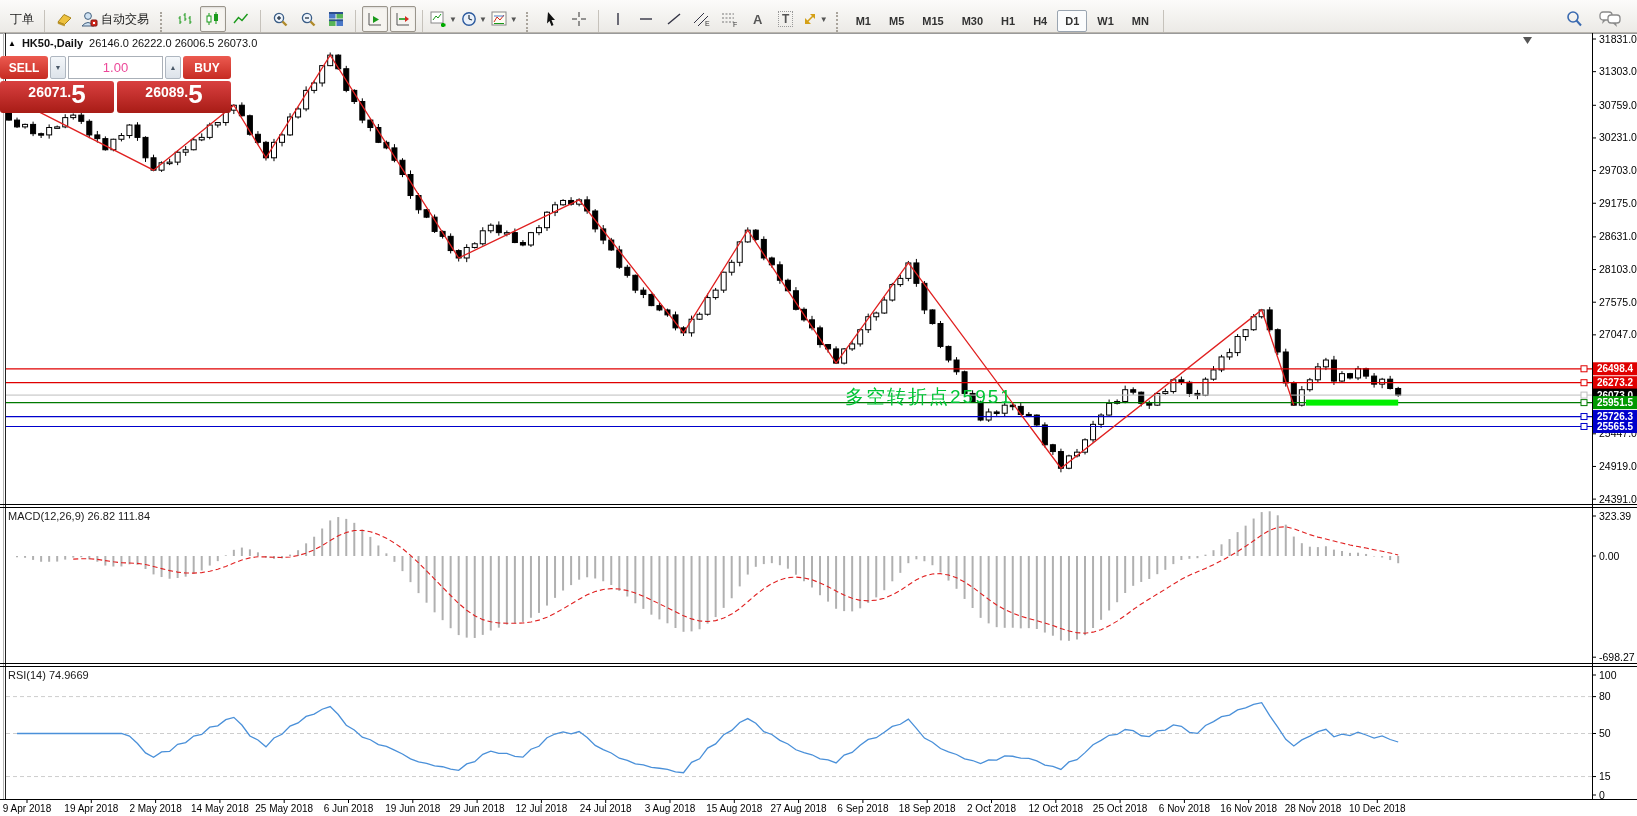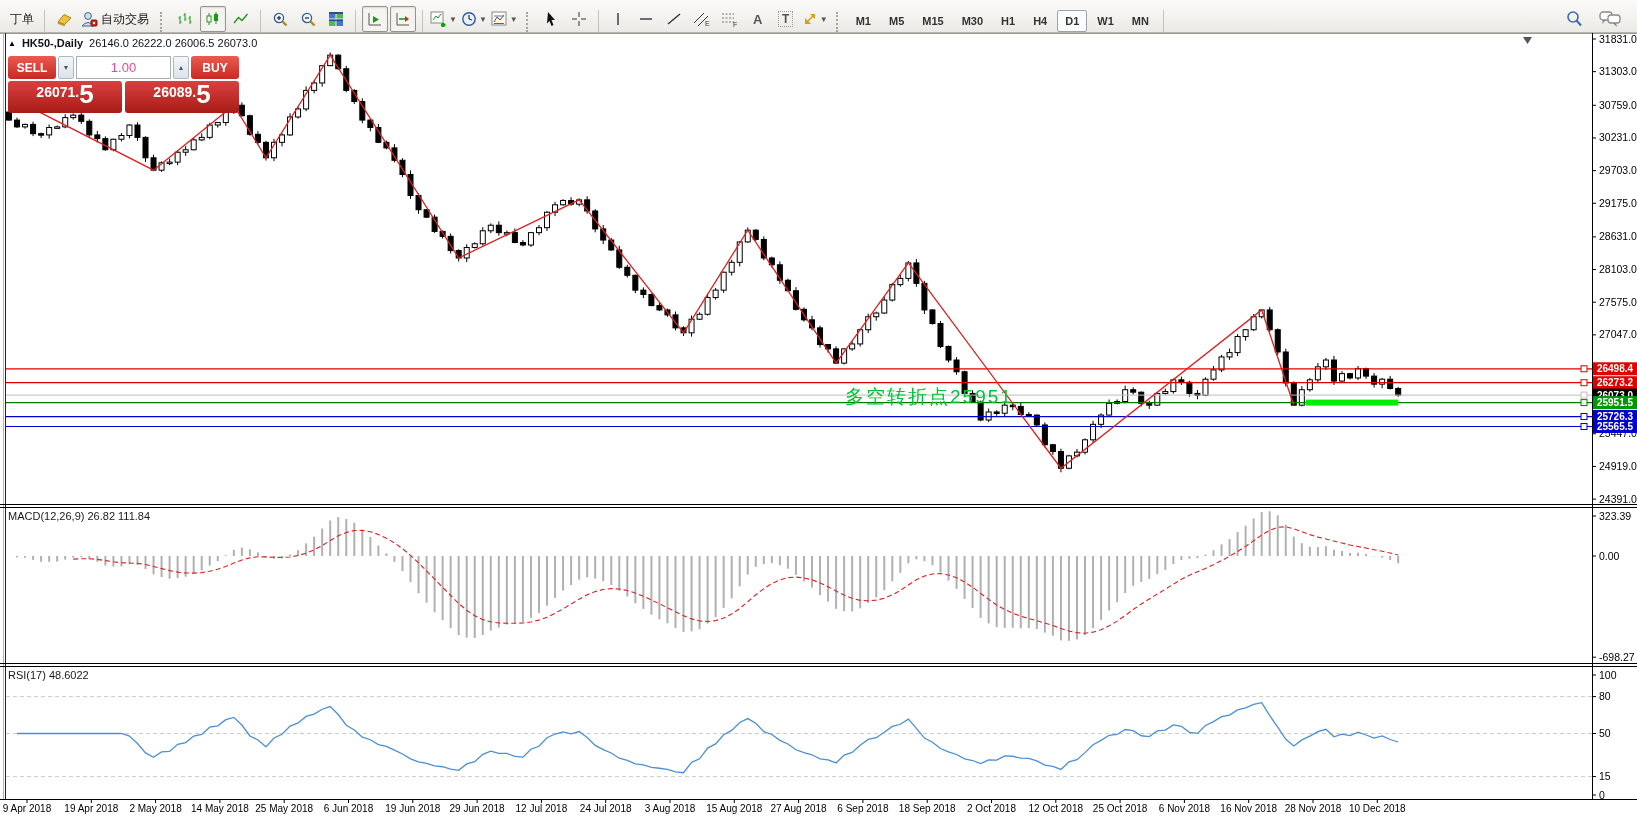--- a/index.html
+++ b/index.html
@@ -24,21 +24,21 @@
   
   #chart-svg { position:absolute; left:0; top:0; z-index:1; }
   .overlay { position:absolute; z-index:10; }
   .chart-title { left:8px; top:37px; font-size:11px; color:#111; display:flex; align-items:center; gap:6px;}
   .chart-title .collapse { font-size:8px; color:#000; }
   .chart-title b { font-weight:bold; }
   .pane-label { font-size:11px; color:#1a1a1a; }
   .annotation { left:845px; top:384px; font-size:19px; font-weight:normal; letter-spacing:2px;
     color:#00c435; white-space:nowrap; }
   
-  .trade-panel { left:8px; top:56px; width:231px; }
+  .trade-panel { left:0; top:56px; width:231px; }
   .tp-row1 { display:flex; height:23px; gap:2px; }
   .tp-sell,.tp-buy { width:48px; border:none; border-radius:3px; color:#fff; font-weight:bold;
     font-size:12px; background:linear-gradient(#ec5a50,#c62b22); font-family:"Liberation Sans",sans-serif;}
   .tp-spin { width:16px; border:1px solid #aeb6c0; border-radius:2px; background:linear-gradient(#f4f7fa,#dde3ea);
     font-size:7px; color:#4a5868; }
   .tp-vol { flex:1; background:#fff; border:1px solid #aab0b8; display:flex; align-items:center;
     justify-content:center; font-size:13px; color:#ec4899; }
   .tp-row2 { display:flex; gap:3px; margin-top:2px; height:32px; }
   .tp-price { flex:1; background:linear-gradient(#d94040,#a81c16); border-radius:3px; color:#fff;
     display:flex; justify-content:center; padding-bottom:2px; }
@@ -942,13 +942,13 @@
     <div class="tp-price">
       <span class="main">26089.</span>
         <span class="big">5</span>
     </div>
   </div>
 </div>
 
 <div class="overlay annotation">多空转折点25951</div>
 
 <div class="overlay pane-label" style="left:8px; top:510px;">MACD(12,26,9) 26.82 111.84</div>
-<div class="overlay pane-label" style="left:8px; top:669px;">RSI(17) 48.6022</div>
+<div class="overlay pane-label" style="left:8px; top:669px;">RSI(14) 74.9669</div>
 
 </body></html>

